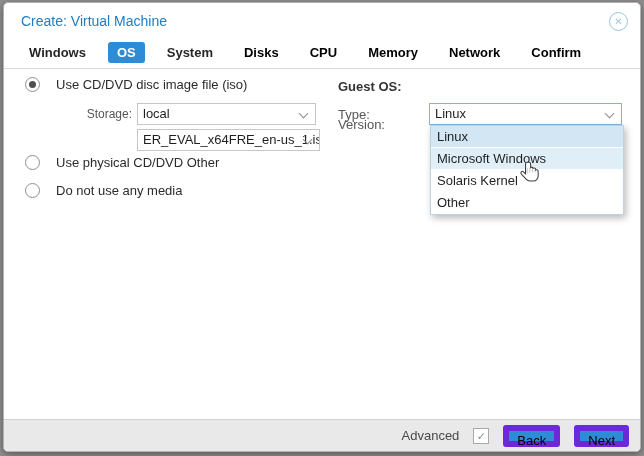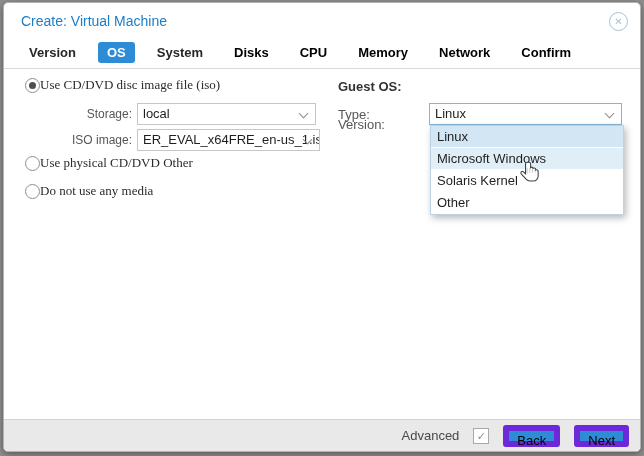--- a/index.html
+++ b/index.html
@@ -20,21 +20,21 @@
   
   .flabel{position:absolute;font-size:12px;color:#565656;width:110px;text-align:right;}
   .glabel{position:absolute;font-size:13px;color:#565656;}
   .heading{position:absolute;font-size:13px;font-weight:600;color:#333333;}
   .combo{position:absolute;height:20px;border:1px solid #c6c6c6;background:#fff;font-size:13px;
          color:#1f1f1f;line-height:20px;padding-left:5px;white-space:nowrap;overflow:hidden;}
   .combo.focused{border-color:#85b4d9;}
   .chev{position:absolute;right:8px;top:6px;width:6px;height:6px;border-right:1px solid #8e8e8e;
         border-bottom:1px solid #8e8e8e;transform:rotate(45deg);}
   
-  .opt{position:absolute;display:flex;align-items:center;gap:0;font-size:13px;color:#2b2b2b;font-family:Liberation Serif, serif;}
+  .opt{position:absolute;display:flex;align-items:center;gap:16px;font-size:13px;color:#2b2b2b;}
   .radio{width:13px;height:13px;border:1px solid #8f8f8f;border-radius:50%;background:#fff;position:relative;flex:0 0 auto;}
   .radio.checked::after{content:"";position:absolute;left:3px;top:3px;width:7px;height:7px;border-radius:50%;background:#4f4f4f;}
   
   .dropdown{position:absolute;left:426px;top:122px;width:192px;background:#ffffff;
             border:1px solid #bdd2e2;box-shadow:2px 3px 7px rgba(0,0,0,.28);z-index:5;}
   .dd-item{height:21px;line-height:21px;padding-left:6px;font-size:13px;color:#1f1f1f;border-bottom:1px solid #ffffff;cursor:pointer;}
   .dd-item.selected{background:#d2e7f3;}
   .dd-item.hovered{background:#dfeef7;}
   
   .cursor{position:absolute;left:514px;top:155px;width:26px;height:30px;z-index:10;pointer-events:none;}
@@ -50,21 +50,21 @@
 </head>
 <body>
 
 <div class="screen">
   <div class="dialog">
 
     <div class="title">Create: Virtual Machine</div>
     <div class="close-btn">✕</div>
 
     <div class="tabbar">
-      <div class="tab">Version</div>
+      <div class="tab">Windows</div>
       <div class="tab active">OS</div>
       <div class="tab">System</div>
       <div class="tab disabled">Disks</div>
       <div class="tab disabled">CPU</div>
       <div class="tab disabled">Memory</div>
       <div class="tab disabled">Network</div>
       <div class="tab disabled">Confirm</div>
     </div>
     <div class="tab-divider"></div>
 
@@ -72,21 +72,20 @@
       <span class="radio checked"></span>
       <span>Use CD/DVD disc image file (iso)</span>
     </div>
 
     <span class="flabel" style="left:18px;top:104px;">Storage:</span>
     <div class="combo" style="left:133px;top:100px;width:172px;">
       <span>local</span>
       <span class="chev"></span>
     </div>
 
-    <span class="flabel" style="left:18px;top:130px;">ISO image:</span>
     <div class="combo" style="left:133px;top:126px;width:176px;">
       <span>ER_EVAL_x64FRE_en-us_1.iso</span>
       <span class="chev"></span>
     </div>
 
     <div class="opt" style="left:21px;top:152px;">
       <span class="radio"></span>
       <span>Use physical CD/DVD Other</span>
     </div>
 

